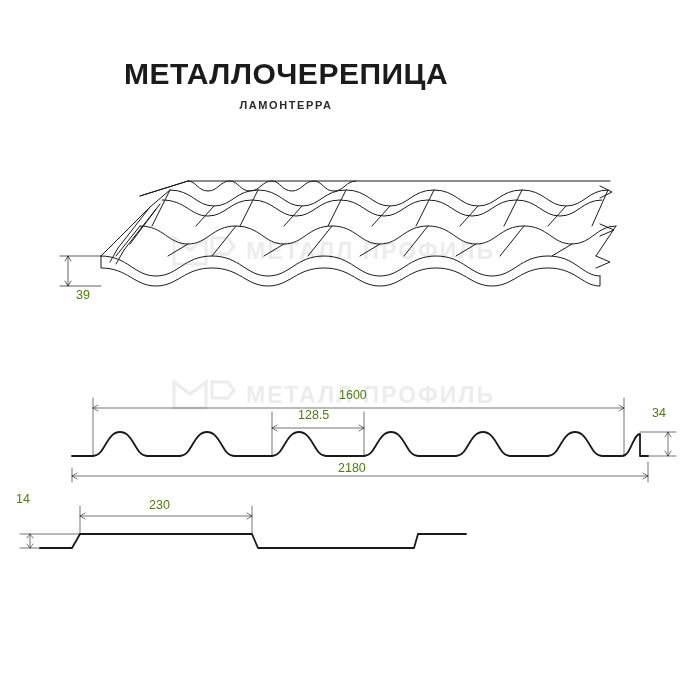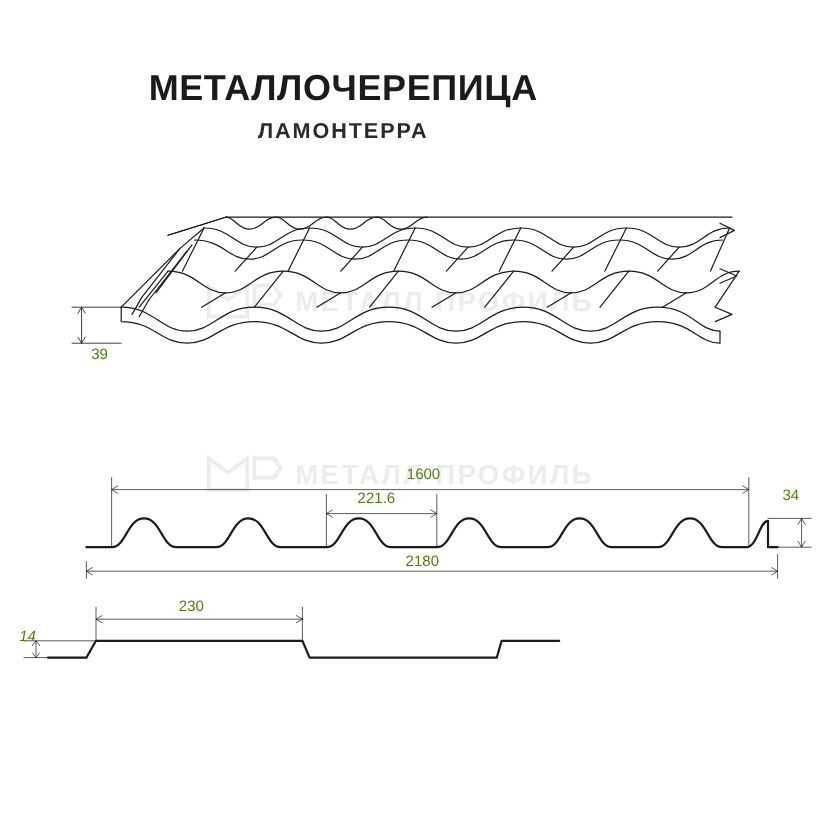--- a/index.html
+++ b/index.html
@@ -31,21 +31,21 @@
   }
   .title-main {
     font-size: 30px;
     font-weight: bold;
     letter-spacing: 0.5px;
     color: #1b1b1b;
     line-height: 1.05;
   }
   .title-sub {
     margin-top: 9px;
-    font-size: 18px;
+    font-size: 11px;
     font-weight: bold;
     letter-spacing: 1.6px;
     color: #2a2a2a;
   }
   .dim-label {
     position: absolute;
     font-size: 12.5px;
     color: #4d7c0f;
     white-space: nowrap;
   }
@@ -260,18 +260,18 @@
       <path d="M27 538 L30 534 L33 538" stroke-width="0.6"></path>
       <path d="M27 544 L30 548 L33 544" stroke-width="0.6"></path>
     </g>
 
   </g>
 </svg>
 
 <div class="dim-label" style="top:288px; left:76px;">39</div>
 
 <div class="dim-label" style="top:388px; left:339px;">1600</div>
-<div class="dim-label" style="top:408px; left:298px;">221.6</div>
+<div class="dim-label" style="top:408px; left:298px;">128.5</div>
 <div class="dim-label" style="top:461px; left:338px;">2180</div>
 <div class="dim-label" style="top:406px; left:652px;">34</div>
 
 <div class="dim-label" style="top:498px; left:149px;">230</div>
-<div class="dim-label" style="top:523px; left:16px;font-style:italic;">14</div>
+<div class="dim-label" style="top:492px; left:16px;">14</div>
 
 </body></html>

